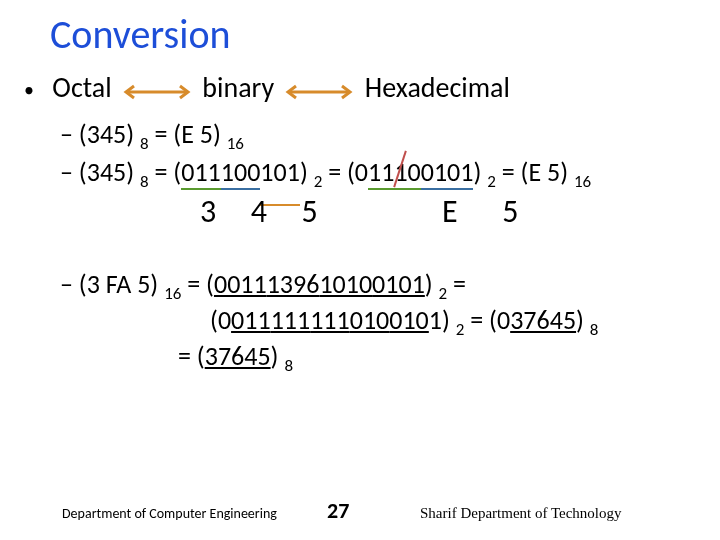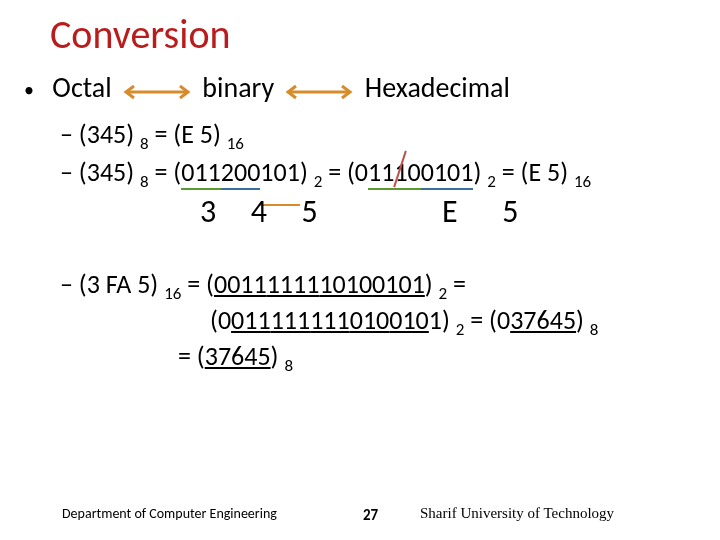--- a/index.html
+++ b/index.html
@@ -16,21 +16,21 @@
     position: relative;
     width: 720px;
     height: 540px;
     box-sizing: border-box;
   }
   .title {
     position: absolute;
     top: 10px;
     left: 50px;
     font-size: 40px;
-    color: #b91c1c;
+    color: #1d4ed8;
     font-weight: 400;
   }
   .bullet1 {
     position: absolute;
     top: 70px;
     left: 24px;
     font-size: 28px;
   }
   .bullet1 .dot {
     font-size: 20px;
@@ -79,23 +79,22 @@
   .footer-left {
     position: absolute;
     bottom: 18px;
     left: 62px;
     font-size: 14px;
   }
   .footer-mid {
     position: absolute;
     bottom: 16px;
     left: 327px;
-    font-size: 15px;
+    font-size: 22px;
     font-weight: bold;
-    margin-left: 36px;
   }
   .footer-right {
     position: absolute;
     bottom: 18px;
     left: 420px;
     font-size: 15px;
     font-family: Georgia, "Times New Roman", serif;
   }
 </style>
 </head>
@@ -124,46 +123,46 @@
       </svg>
     </span>
     <span>Hexadecimal</span>
   </div>
 
   <div class="line2">
     <span>– (345) </span><span class="sub">8</span><span> = (E 5) </span><span class="sub">16</span>
   </div>
 
   <div class="line3">
-    <span>– (345) </span><span class="sub">8</span><span> = (</span><span class="u-green">011</span>​<span class="u-blue">200</span>​<span class="u-orange">101</span><span>) </span><span class="sub">2</span><span> = (</span><span>0</span><span class="u-green">1110</span>​<span class="u-blue">0101</span><span>) </span><span class="sub">2</span><span> = (E 5) </span><span class="sub">16</span>
+    <span>– (345) </span><span class="sub">8</span><span> = (</span><span class="u-green">011</span>​<span class="u-blue">100</span>​<span class="u-orange">101</span><span>) </span><span class="sub">2</span><span> = (</span><span>0</span><span class="u-green">1110</span>​<span class="u-blue">0101</span><span>) </span><span class="sub">2</span><span> = (E 5) </span><span class="sub">16</span>
   </div>
 
   <div class="strike" style="top:150px; left:399px;"></div>
 
   <div class="line3b">
     <span>3</span>
     <span style="display:inline-block; width:20px;"></span>
     <span>4</span>
     <span style="display:inline-block; width:20px;"></span>
     <span>5</span>
     <span style="display:inline-block; width:110px;"></span>
     <span>E</span>
     <span style="display:inline-block; width:30px;"></span>
     <span>5</span>
   </div>
 
   <div class="line5">
-    <span>– (3 FA 5) </span><span class="sub">16</span><span> = (</span><span class="u-plain">0011</span>​<span class="u-plain">1111</span>​<span class="u-plain">1010</span>​<span class="u-plain">0101</span><span>) </span><span class="sub">2</span><span> =</span>
+    <span>– (3 FA 5) </span><span class="sub">16</span><span> = (</span><span class="u-plain">0011</span>​<span class="u-plain">1396</span>​<span class="u-plain">1010</span>​<span class="u-plain">0101</span><span>) </span><span class="sub">2</span><span> =</span>
   </div>
 
   <div class="line6">
     <span>(</span><span>0</span><span class="u-plain">011</span>​<span class="u-plain">111</span>​<span class="u-plain">111</span>​<span class="u-plain">010</span>​<span class="u-plain">010</span>​<span>1</span><span>) </span><span class="sub">2</span><span> = (0</span><span class="u-plain">37645</span><span>) </span><span class="sub">8</span>
   </div>
 
   <div class="line7">
     <span>=  (</span><span class="u-plain">37645</span><span>) </span><span class="sub">8</span>
   </div>
 
   <div class="footer-left">Department of Computer Engineering</div>
   <div class="footer-mid">27</div>
-  <div class="footer-right">Sharif University of Technology</div>
+  <div class="footer-right">Sharif Department of Technology</div>
 
 </div>
 
 </body></html>

